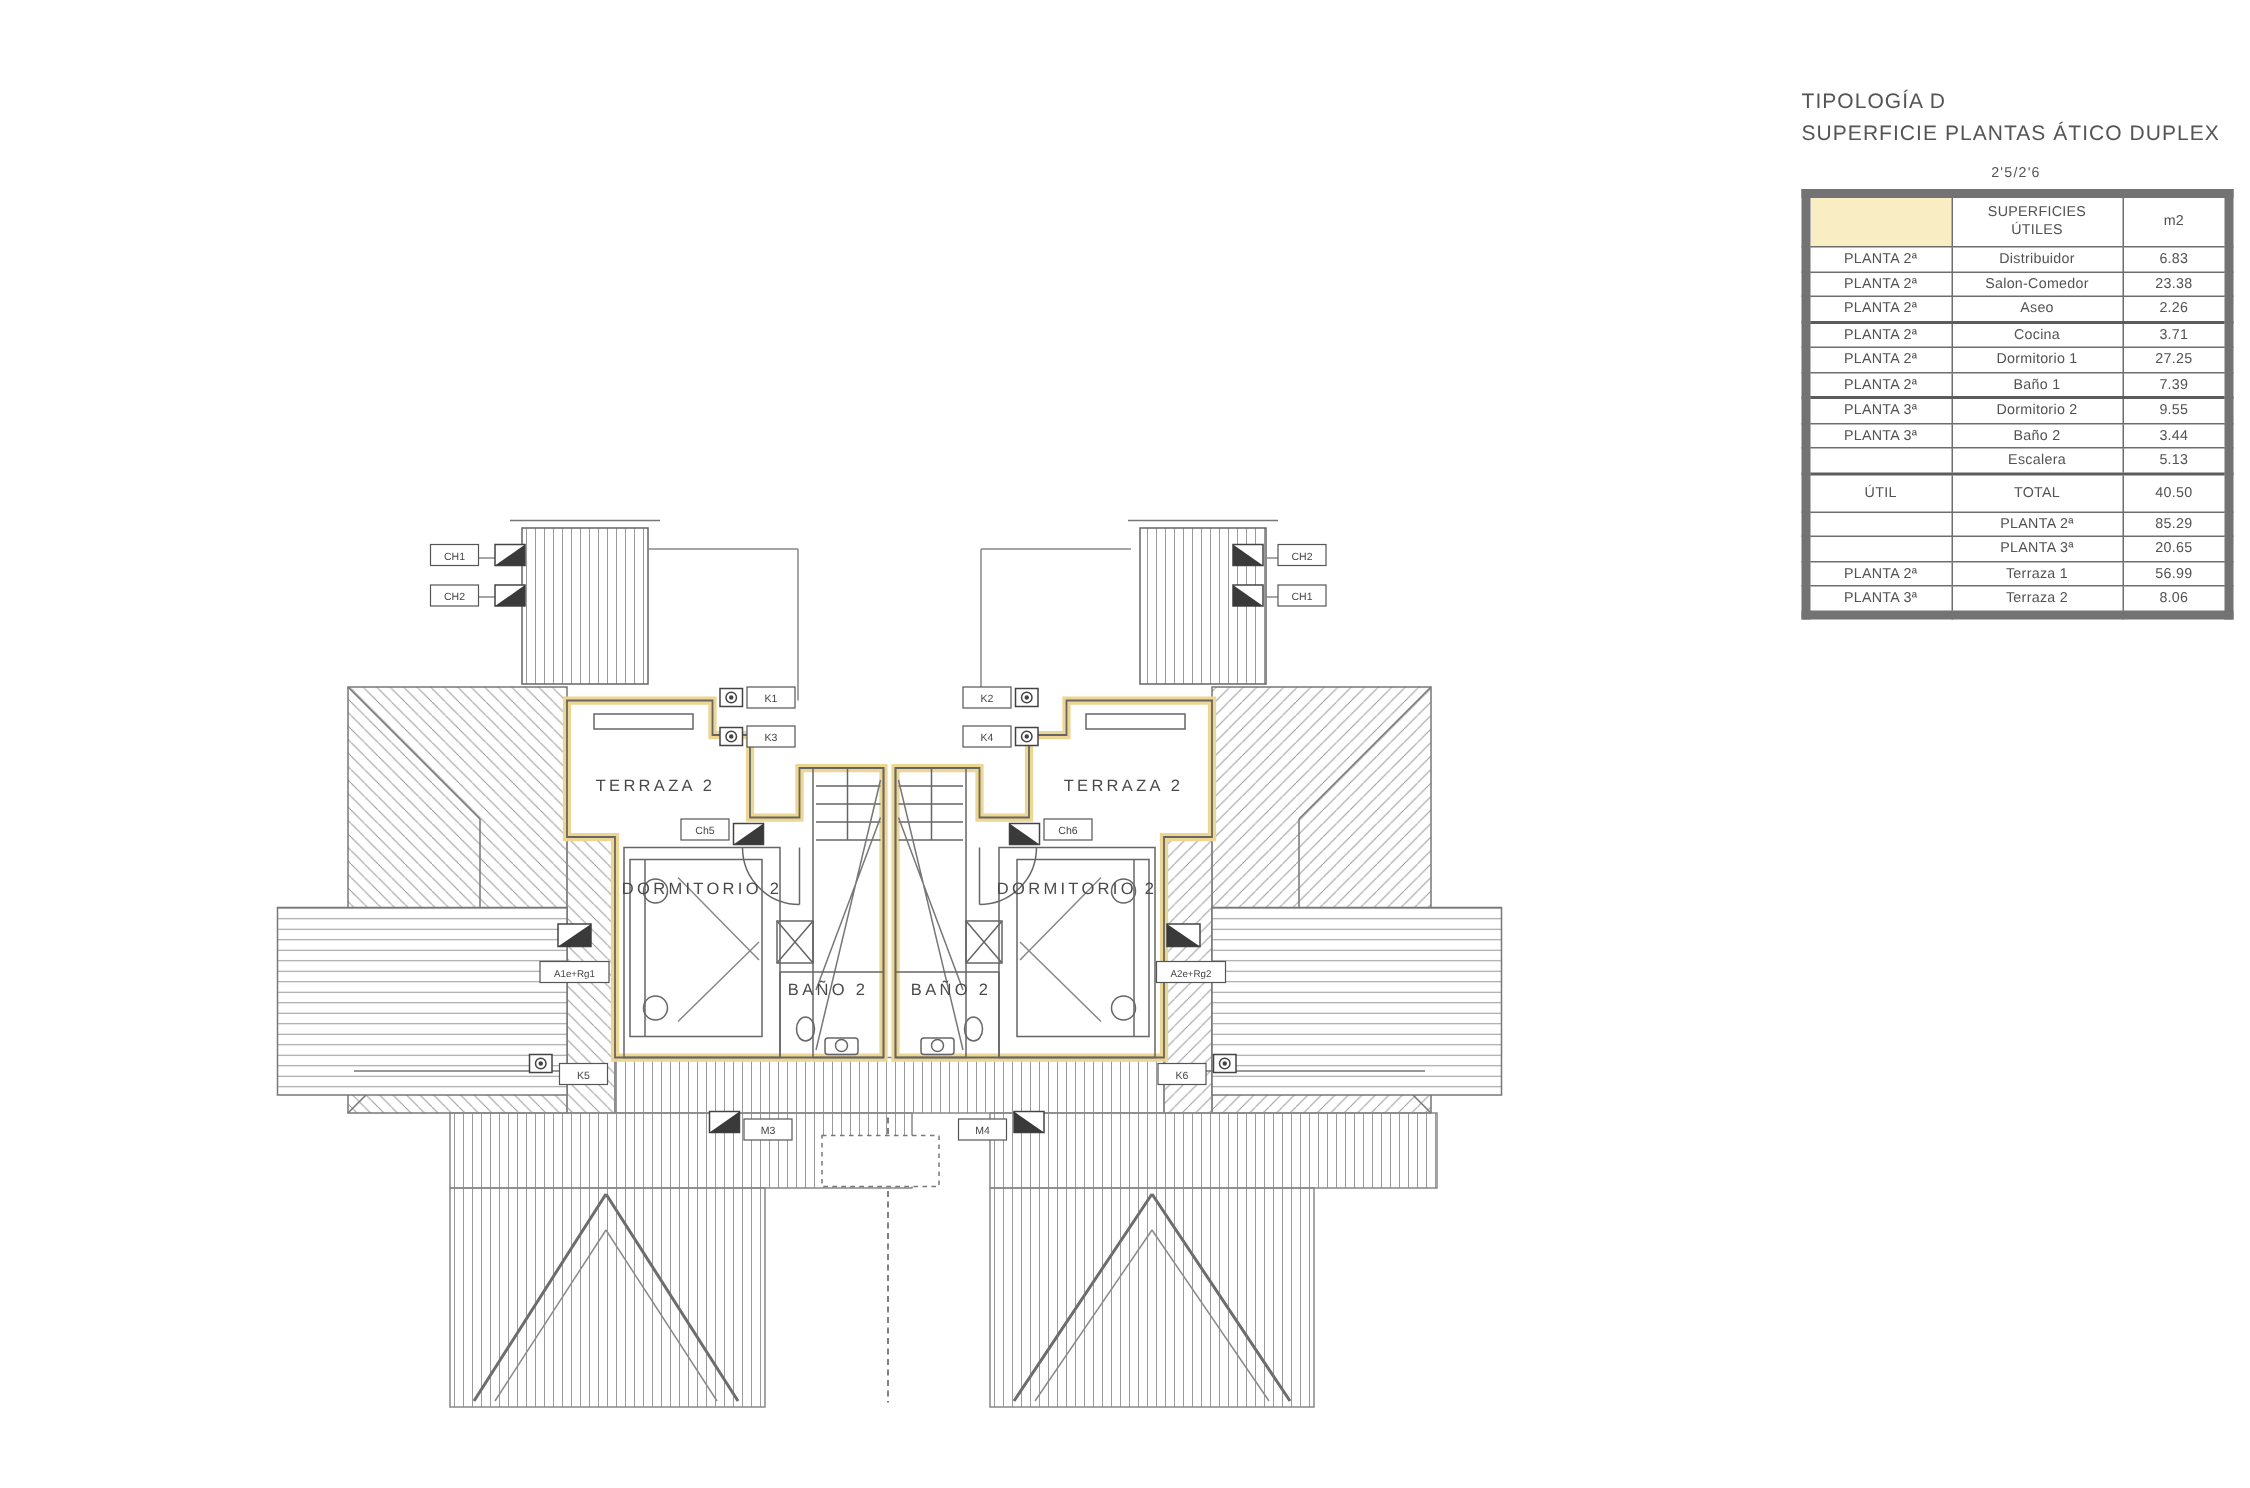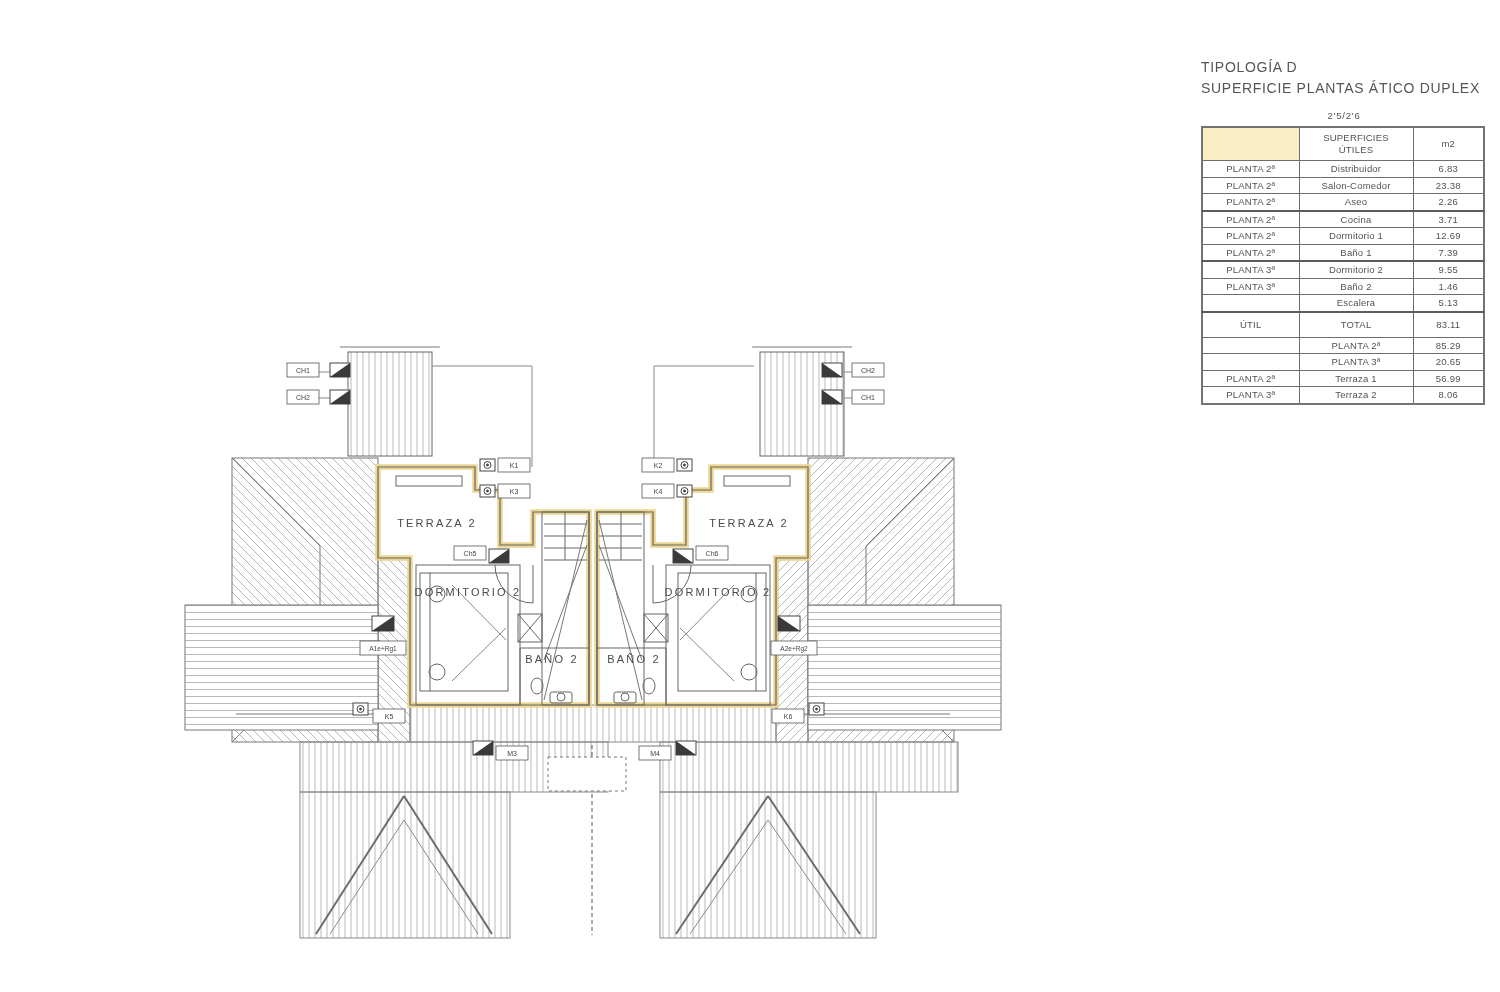--- a/index.html
+++ b/index.html
@@ -5,21 +5,21 @@
   html,body{margin:0;padding:0;background:#fff;}
   body{width:1500px;height:992px;font-family:"Liberation Sans",sans-serif;color:#4a4a4a;}
   .canvas{position:relative;width:1500px;height:992px;overflow:hidden;background:#fff;}
   svg.plan{position:absolute;left:0;top:0;}
 
   
   .panel{position:absolute;left:1201px;top:57px;width:286px;}
   .doc-title{font-size:14px;letter-spacing:.7px;line-height:1.5;color:#555;}
   .doc-ref{font-size:9.5px;letter-spacing:.8px;margin-top:11px;color:#555;text-align:center;}
   table.areas{border-collapse:collapse;table-layout:fixed;width:284px;margin-top:5px;
-              font-size:9.5px;color:#525252;border:2px solid #737373;padding-left:16px;}
+              font-size:9.5px;color:#525252;border:6px solid #737373;padding-left:16px;}
   table.areas td{border:1px solid #6e6e6e;text-align:center;vertical-align:middle;
                  padding:1px 2px;height:13.5px;letter-spacing:.2px;overflow:hidden;white-space:nowrap;}
   td.hl{background:#f9edc4;border:2px solid #e9ca6c;}
   tr.hdr td{height:30px;line-height:1.3;}
   tr.total td{height:22px;}
   tr.thick td{border-top:2px solid #5c5c5c;}
   .c1{width:97px}.c2{width:114px}.c3{width:71px}
 </style>
 </head>
 <body>
@@ -318,46 +318,46 @@
             <td>2.26</td>
           </tr>
     <tr class="thick">
             <td>PLANTA 2ª</td>
             <td>Cocina</td>
             <td>3.71</td>
           </tr>
     <tr>
             <td>PLANTA 2ª</td>
             <td>Dormitorio 1</td>
-            <td>12.69</td>
+            <td>27.25</td>
           </tr>
     <tr>
             <td>PLANTA 2ª</td>
             <td>Baño 1</td>
             <td>7.39</td>
           </tr>
     <tr class="thick">
             <td>PLANTA 3ª</td>
             <td>Dormitorio 2</td>
             <td>9.55</td>
           </tr>
     <tr>
             <td>PLANTA 3ª</td>
             <td>Baño 2</td>
-            <td>1.46</td>
+            <td>3.44</td>
           </tr>
     <tr>
             <td></td>
             <td>Escalera</td>
             <td>5.13</td>
           </tr>
     <tr class="total thick">
             <td>ÚTIL</td>
             <td>TOTAL</td>
-            <td>83.11</td>
+            <td>40.50</td>
           </tr>
     <tr>
             <td></td>
             <td>PLANTA 2ª</td>
             <td>85.29</td>
           </tr>
     <tr>
             <td></td>
             <td>PLANTA 3ª</td>
             <td>20.65</td>

